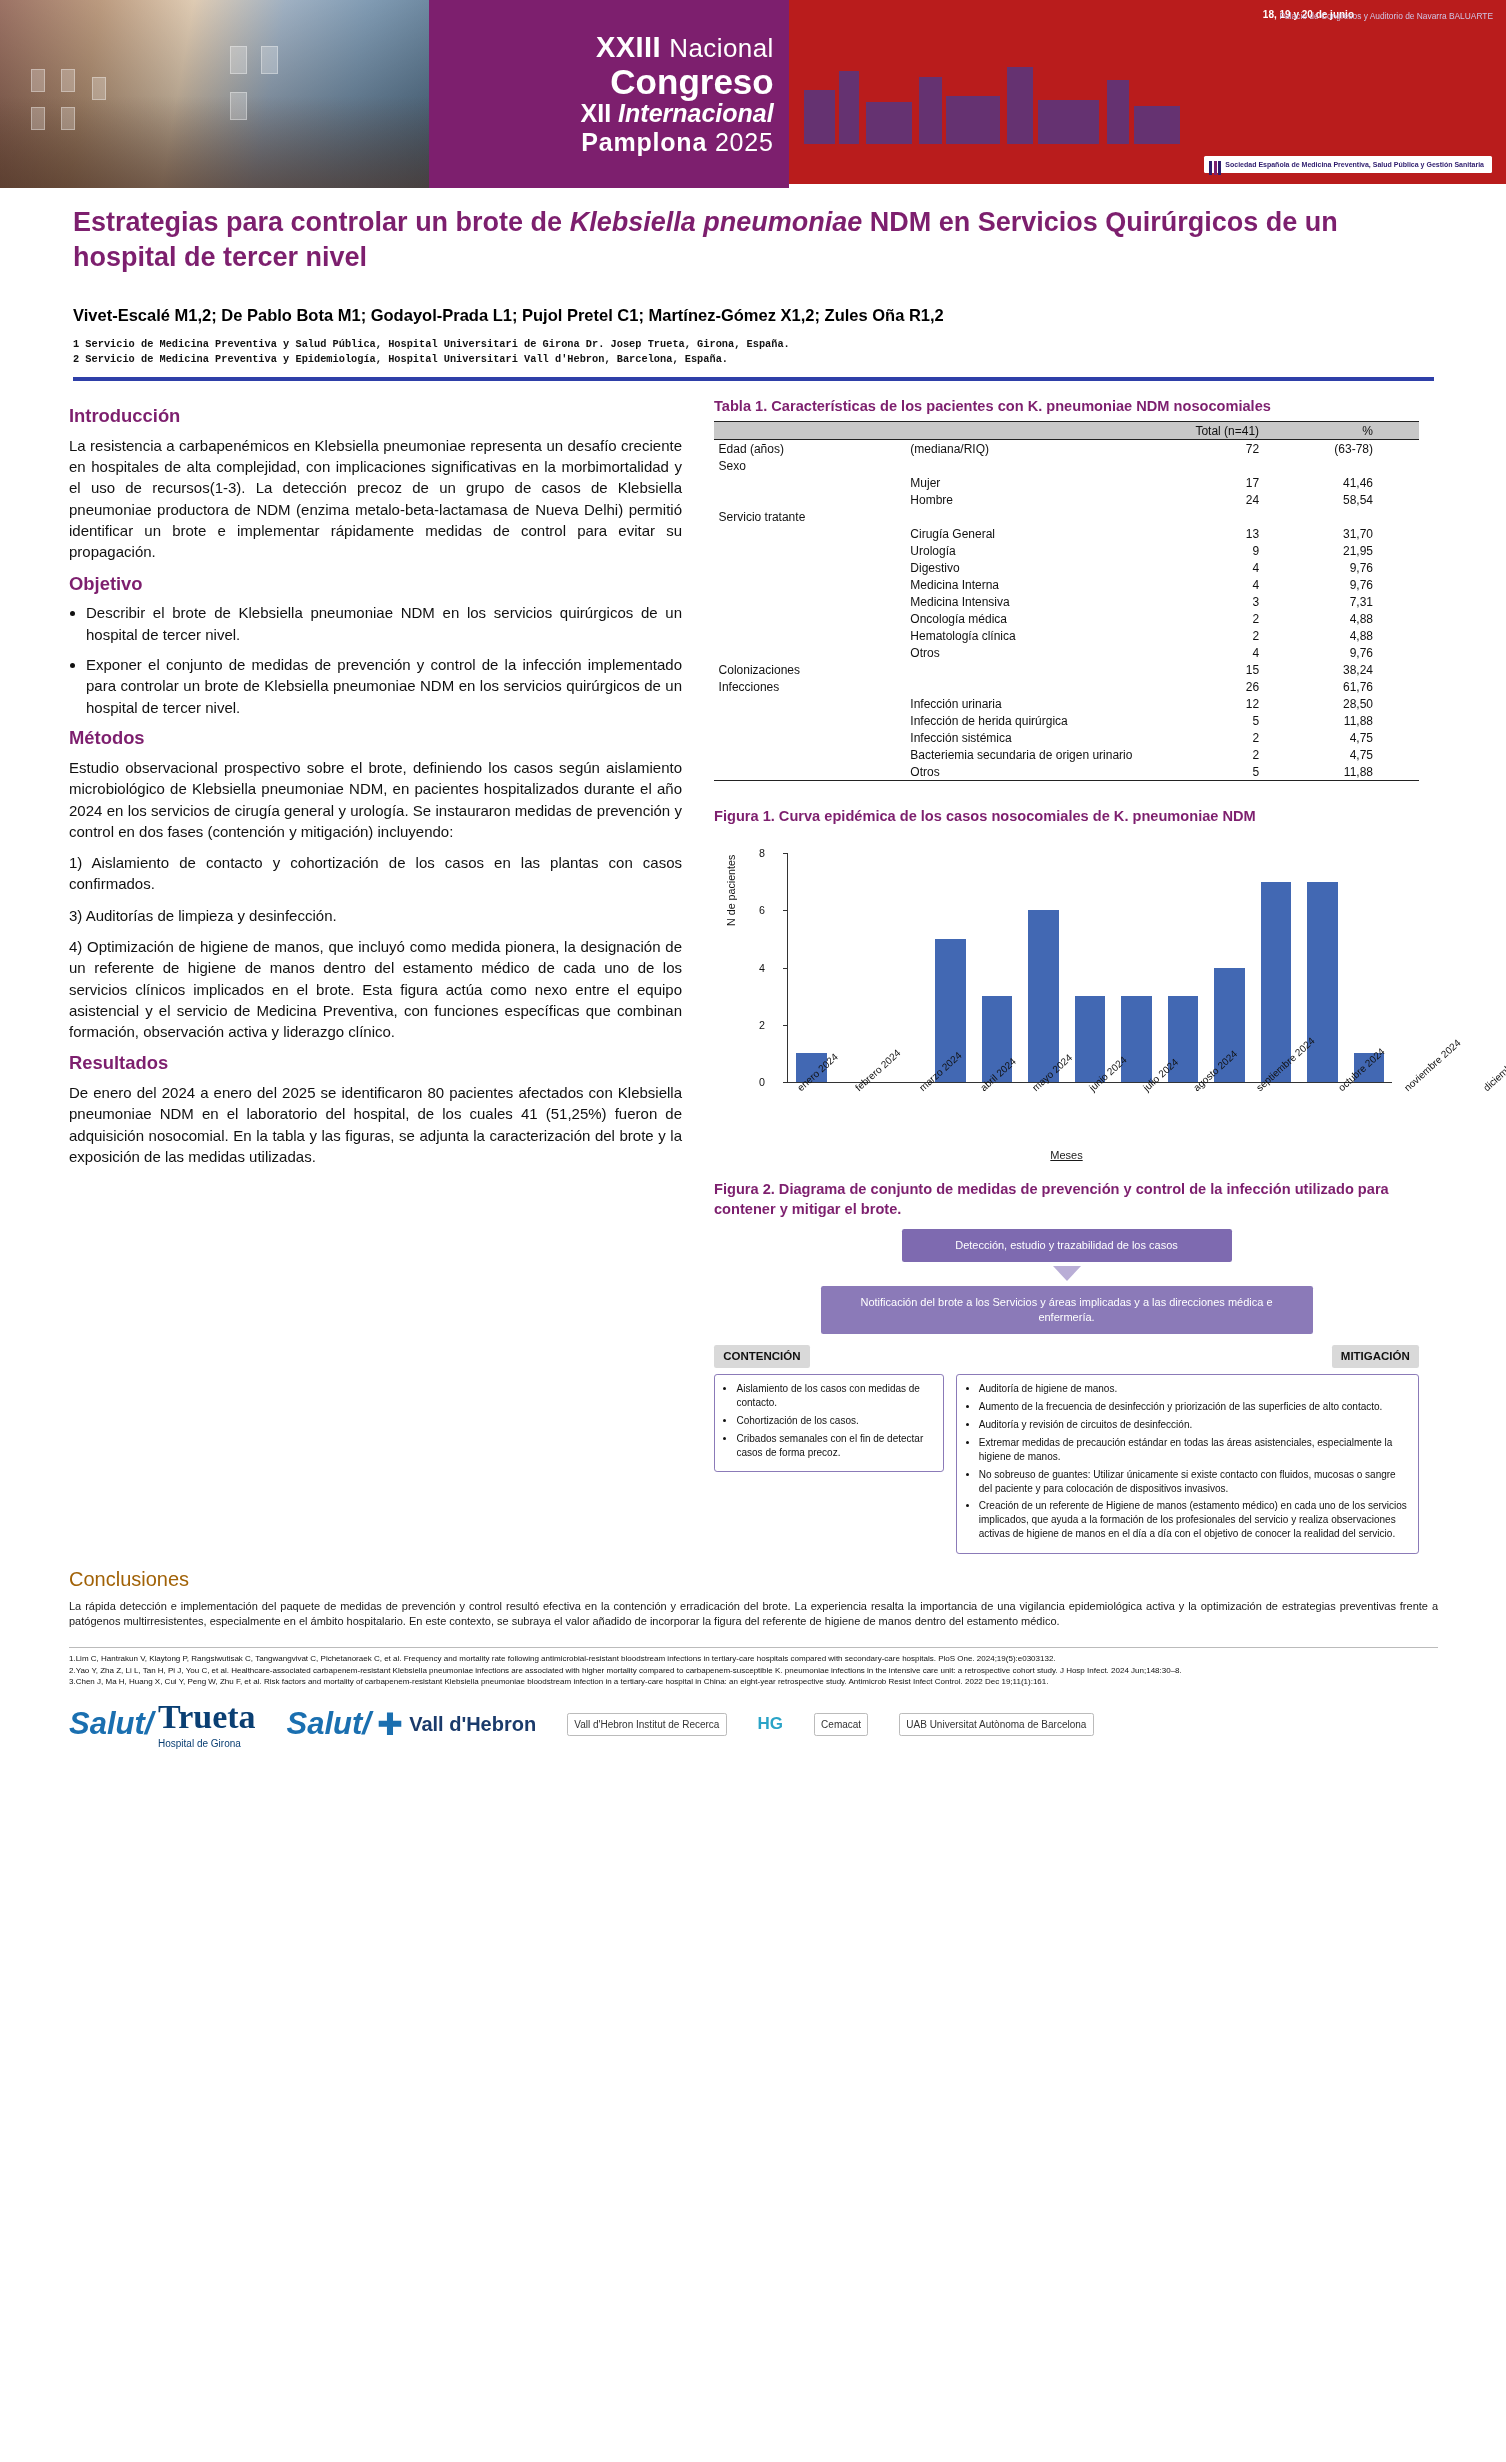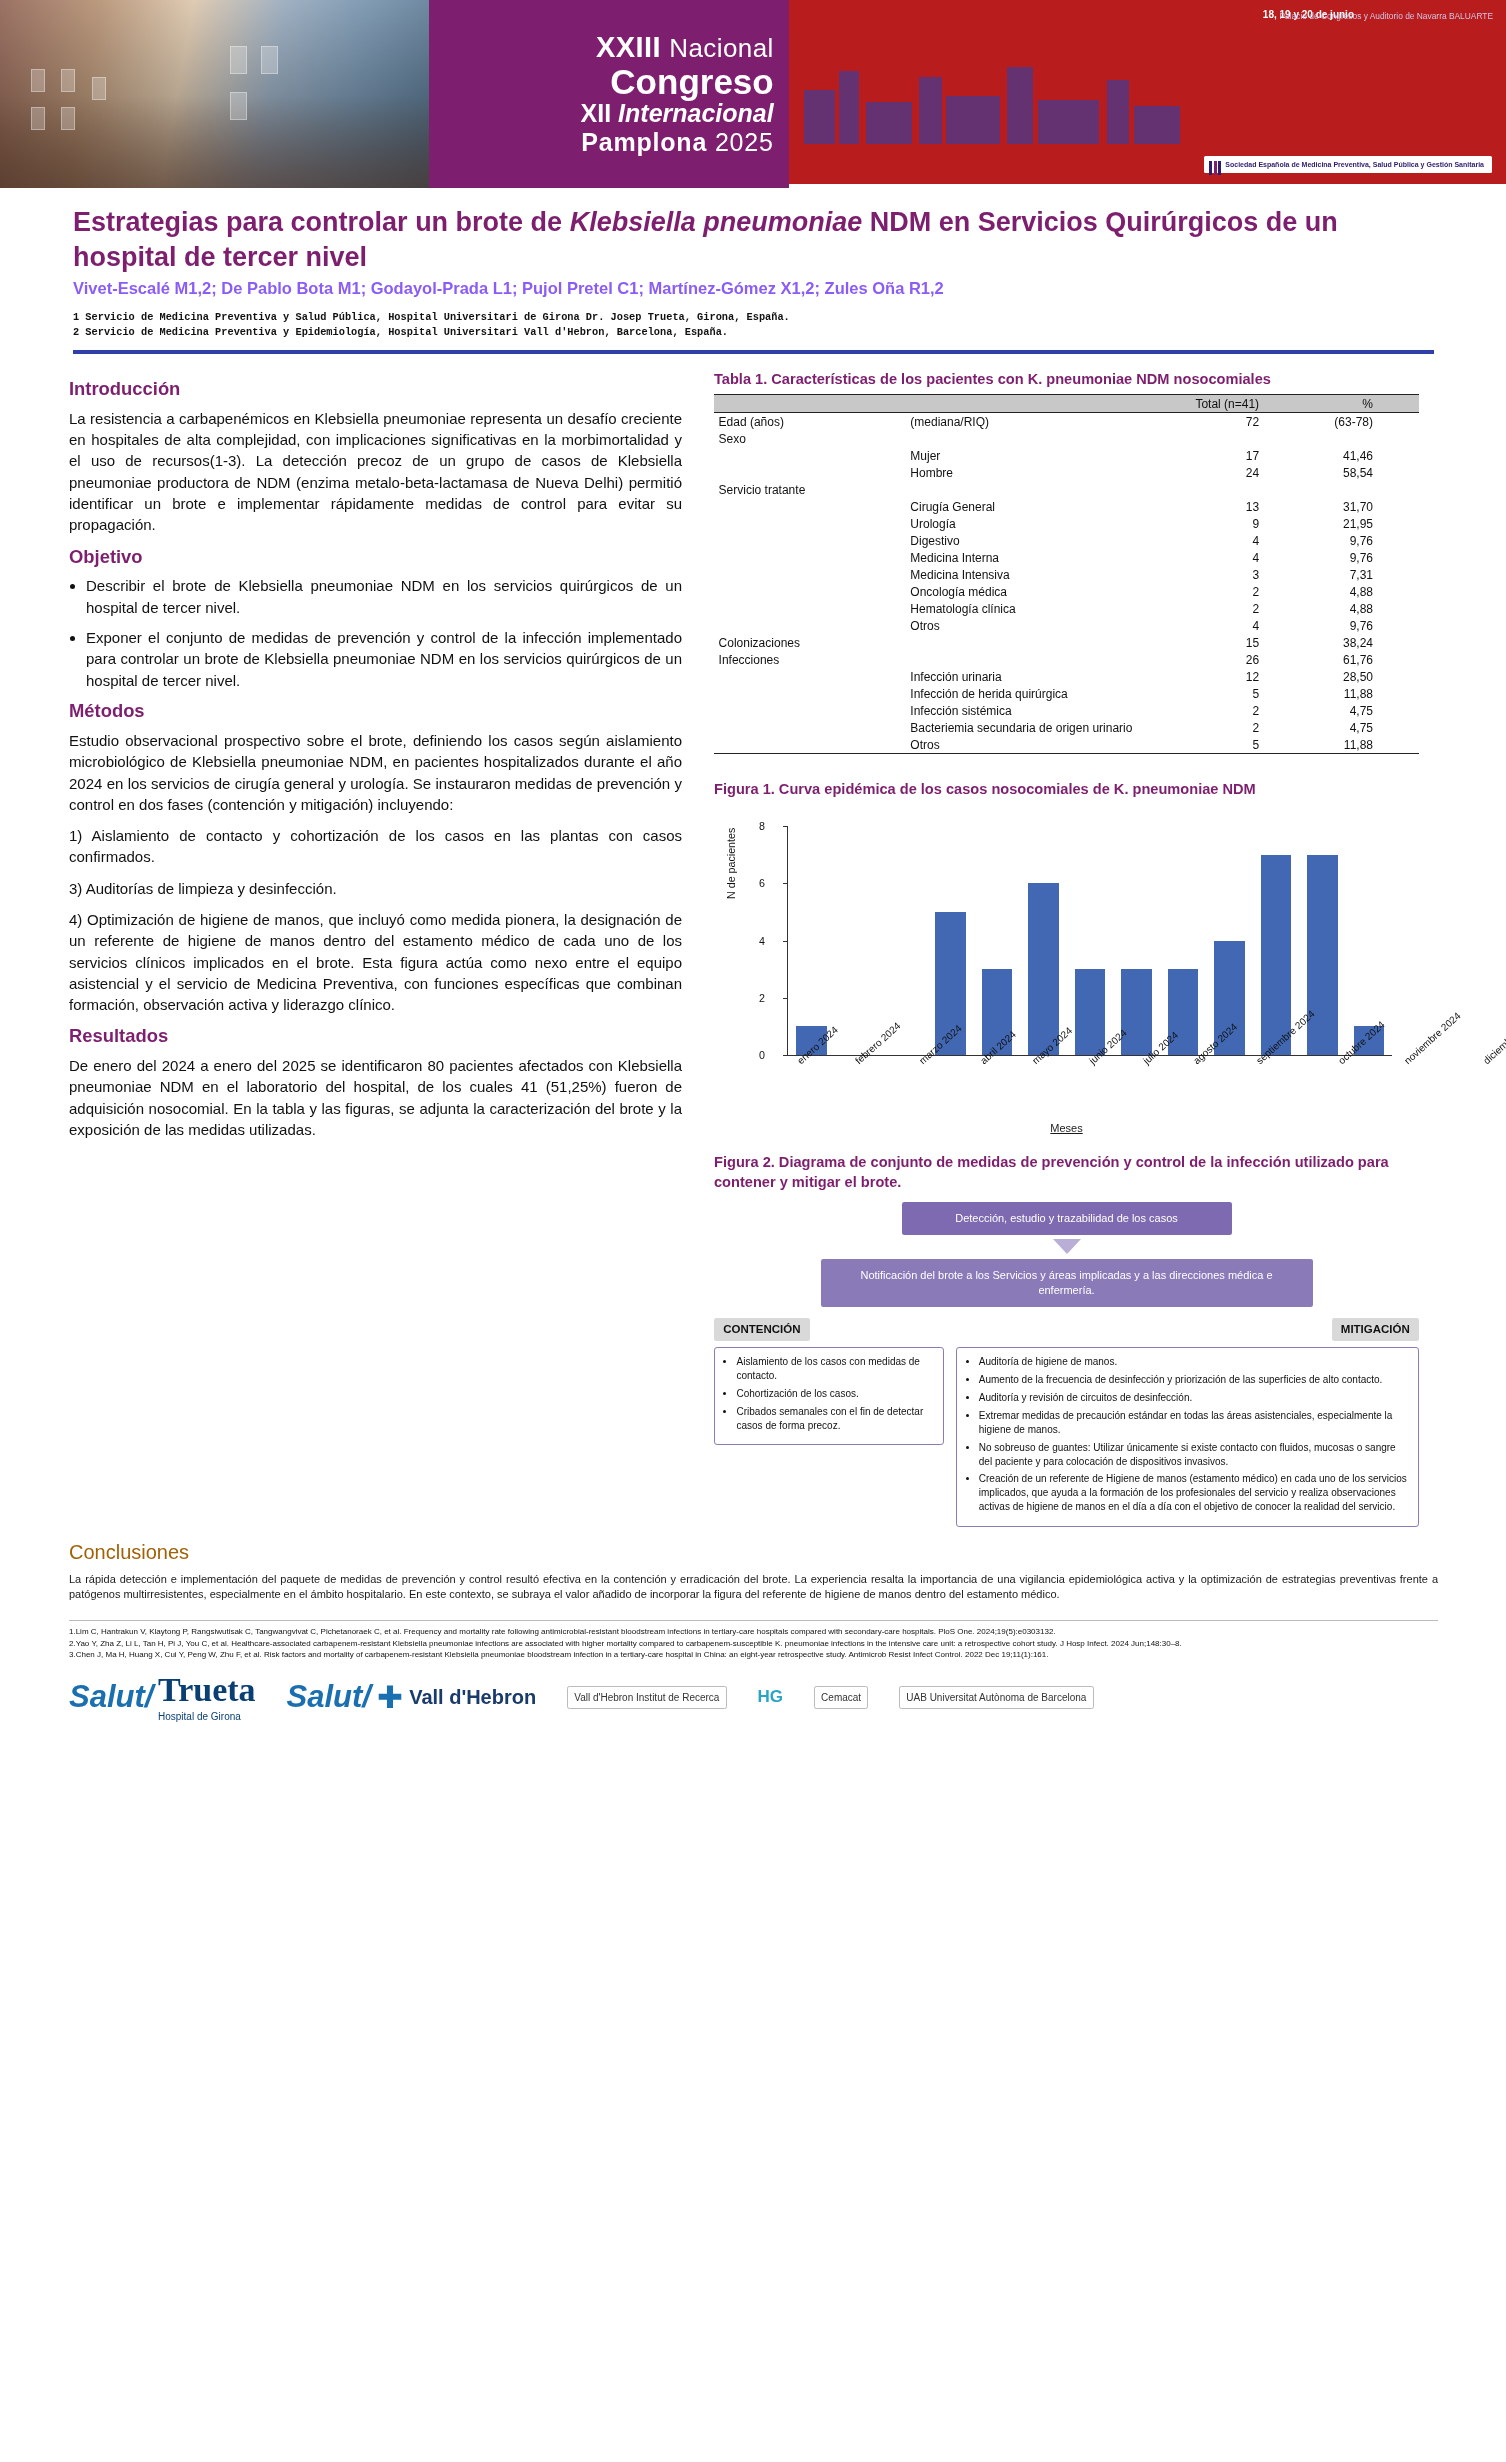--- a/index.html
+++ b/index.html
@@ -76,21 +76,21 @@
       linear-gradient(#2e1d6e,#2e1d6e) 9.2px 0/3.1px 14px no-repeat;
   }
 
   
   .title-wrap { padding:17px 73px 0 73px; }
   .poster-title {
     color:#7d1f6e; font-size:27px; font-weight:bold; line-height:1.28;
   }
   .poster-title .it { font-style:italic; }
   .authors {
-    margin-top:4px; font-size:16.5px; font-weight:bold; color:#8b5cf6; line-height:1.32;
+    margin-top:31px; font-size:16.5px; font-weight:bold; color:#000000; line-height:1.32;
   }
   .affil {
     margin-top:10px; font-family:"Liberation Mono", monospace;
     font-size:10.3px; font-weight:bold; color:#111; line-height:1.5;
   }
   .rule { height:3.8px; background:#2e3fa8; margin:9.2px 73px 0 73px; }
 
   
   .content { display:flex; padding:15.3px 69px 0 69px; gap:32px; }
   .col-left { width:613px; }

